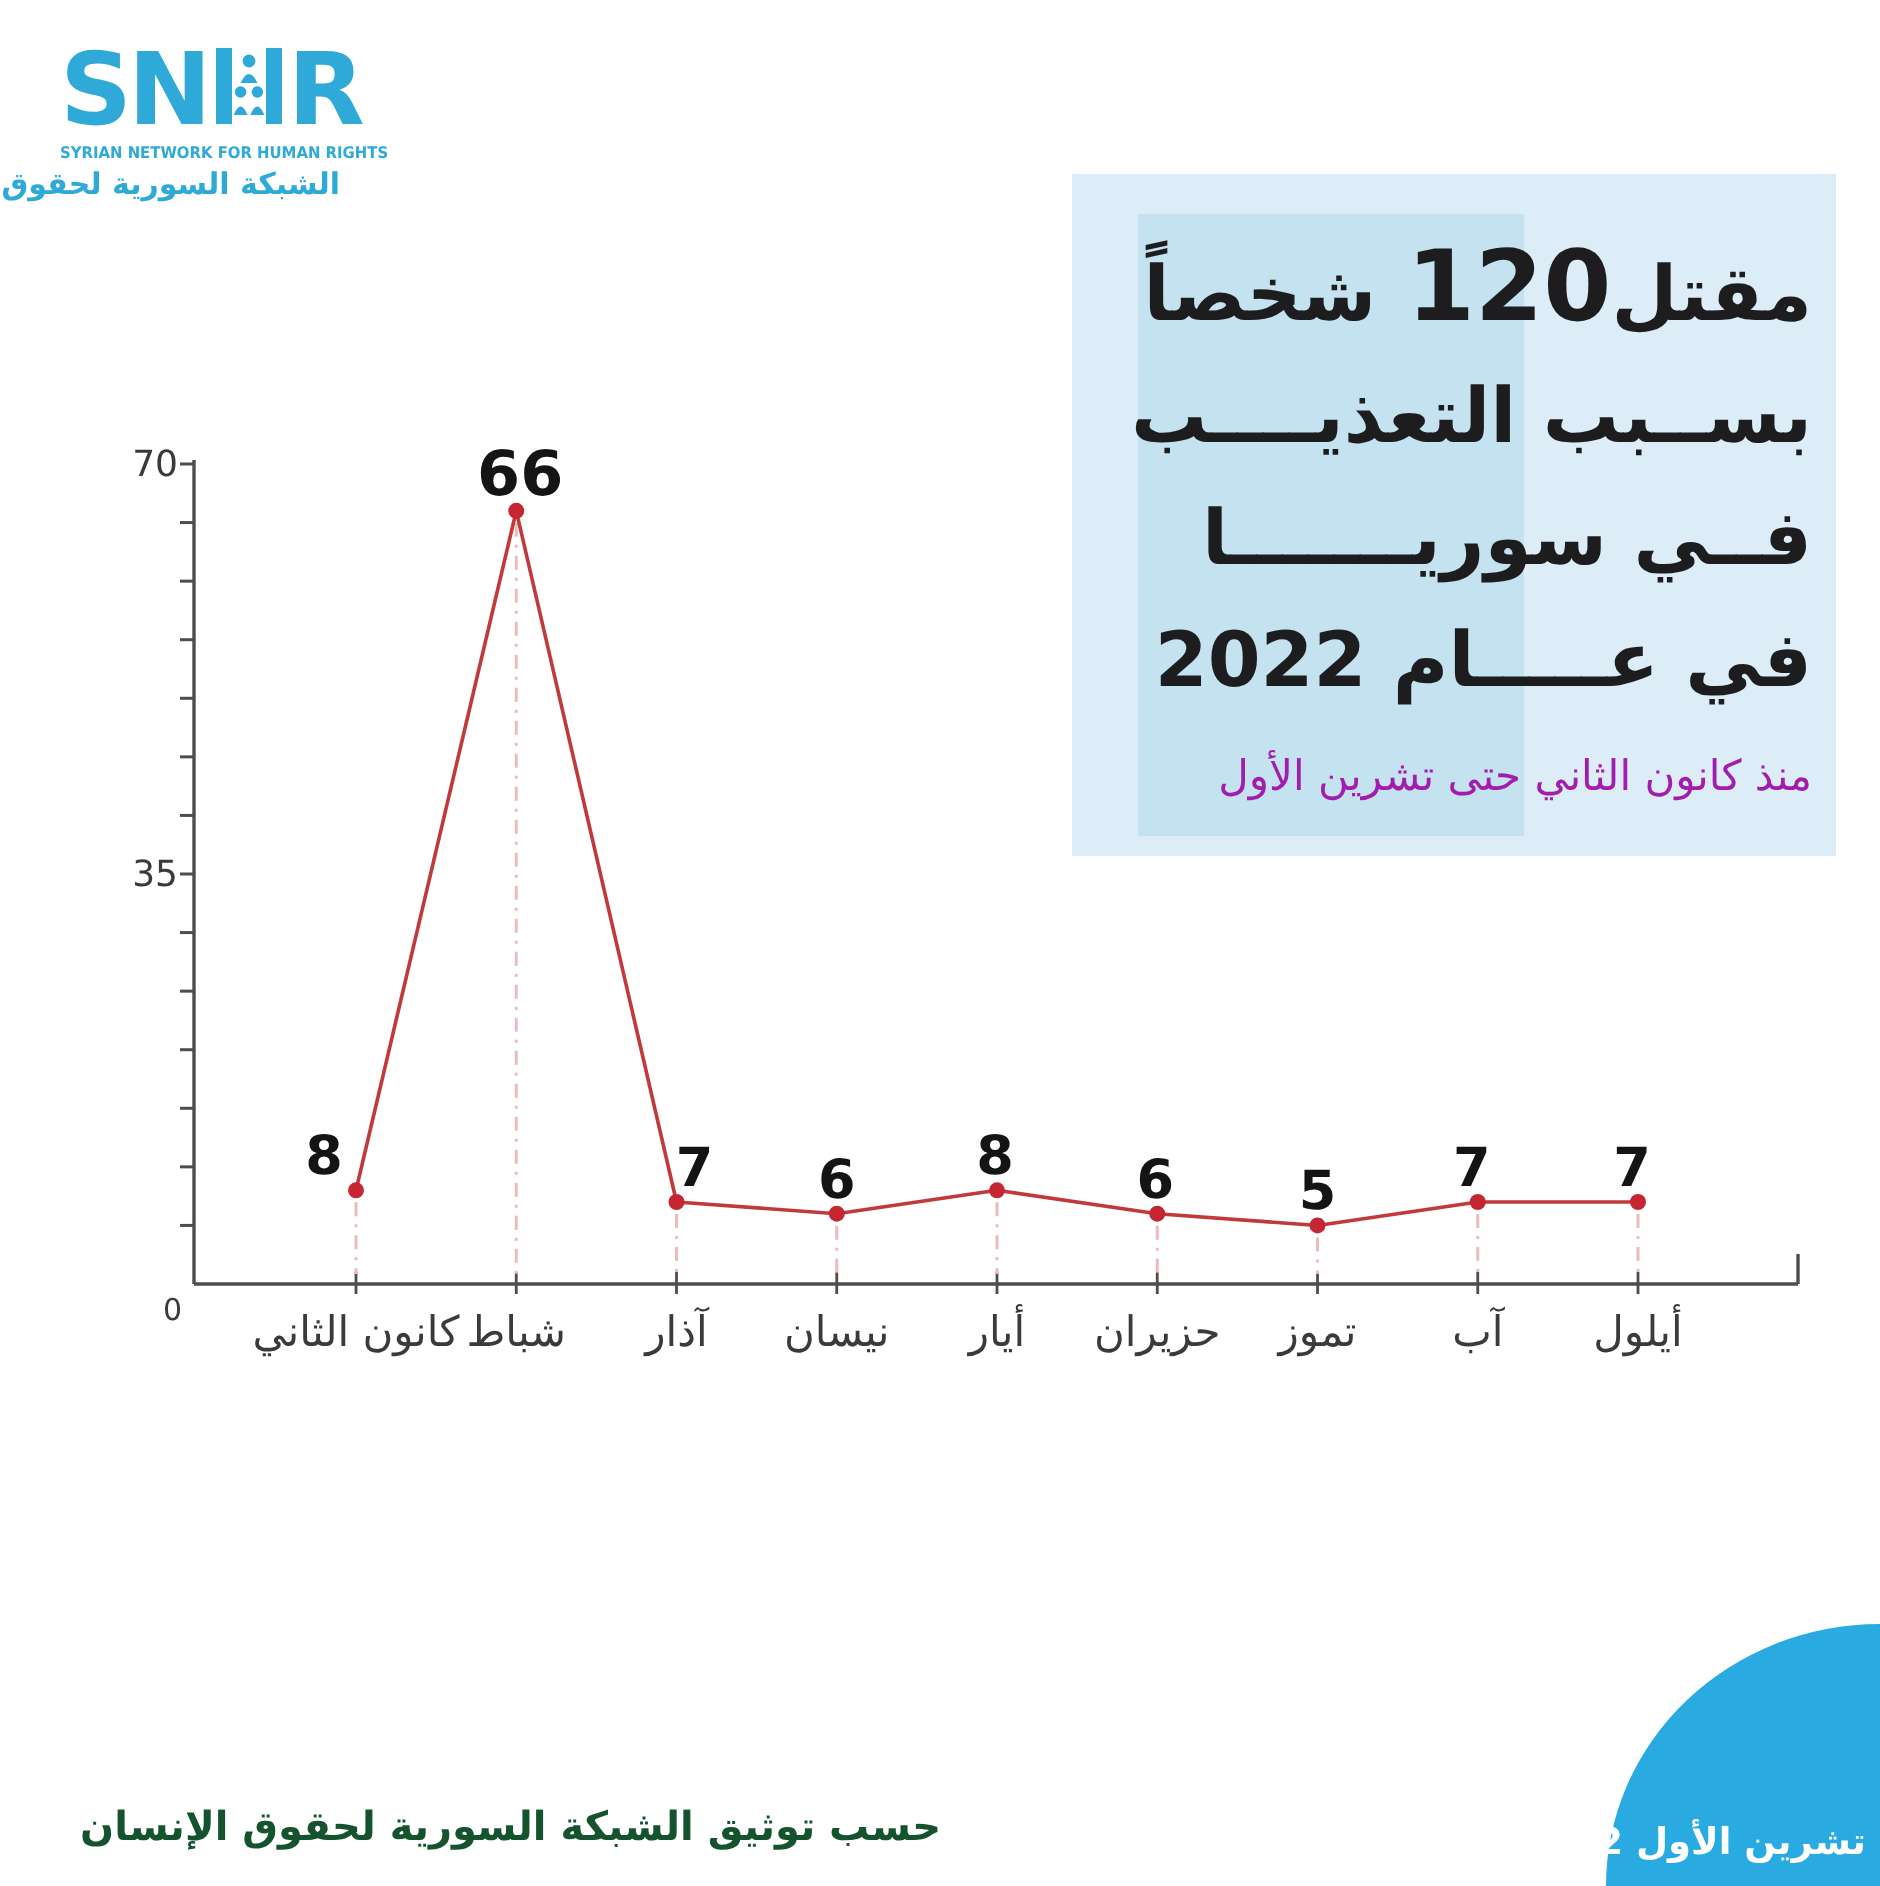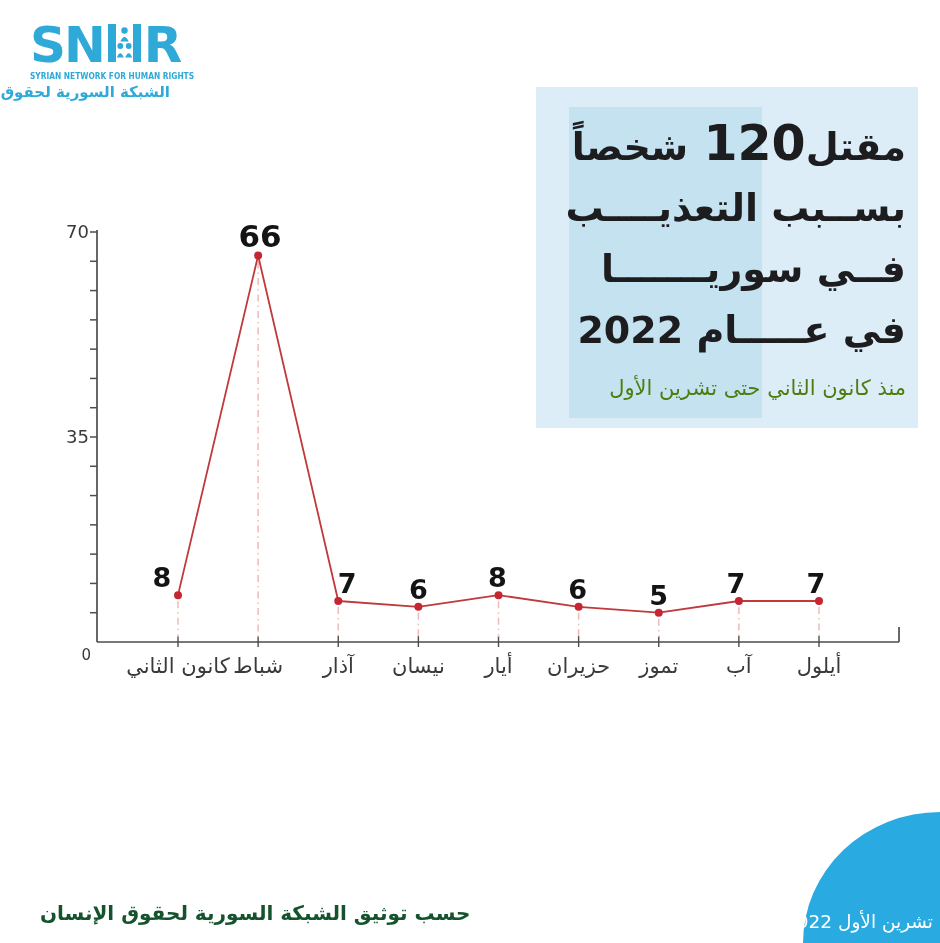--- a/index.html
+++ b/index.html
@@ -13,29 +13,29 @@
   .logo-h { position:relative; width:33px; height:38px; margin:0 3px 1px 4px; flex:0 0 auto; }
   .logo-tagline { font-size:8px; font-weight:bold; letter-spacing:0; margin-top:4px; white-space:nowrap; transform:scaleX(0.93); transform-origin:left; }
   .logo-arname { font-size:15px; font-weight:bold; margin-top:2px; direction:rtl; text-align:center; white-space:nowrap; width:140px; }
 
   
   .title-card { position:absolute; left:500px; top:87px; width:382px; height:341px; background:#dcedf7;margin-left:36px; }
   .title-card-accent { position:absolute; left:33px; top:20px; width:193px; height:311px; background:#c4e2f0; }
   .title-text { position:absolute; right:12px; top:26px; width:352px; direction:rtl; text-align:right; color:#1d1d20; }
   .title-line { font-size:38px; font-weight:bold; line-height:61px; white-space:nowrap; }
   .title-line .big-num { font-size:49px; font-weight:800; letter-spacing:-1px; padding-left:2px; }
-  .title-sub { font-size:21px; font-weight:normal; line-height:30px; margin-top:12px; white-space:nowrap; color:#4d7c0f; }
+  .title-sub { font-size:21px; font-weight:normal; line-height:30px; margin-top:12px; white-space:nowrap; color:#a21caf; }
 
   
   #chart-svg { position:absolute; left:0; top:0; }
 
   
   .source-note { position:absolute; left:40px; top:901px; direction:rtl; font-size:20px; font-weight:bold; color:#14532d; white-space:nowrap; }
   .corner-badge { position:absolute; right:0; bottom:0; width:137px; height:131px; background:#29abe2; border-top-left-radius:100% 100%; }
-  .badge-text { position:absolute; right:7px; bottom:11px; color:#ffffff; font-size:18.5px; font-weight:normal; direction:rtl; white-space:nowrap; }
+  .badge-text { position:absolute; right:7px; bottom:11px; color:#ffffff; font-size:18.5px; font-weight:bold; direction:rtl; white-space:nowrap; }
 </style>
 </head>
 <body>
 
 <div class="canvas">
 
   <div class="logo">
     <div class="logo-acronym">
       <span class="ltr">SN</span>
       <span class="logo-h">

